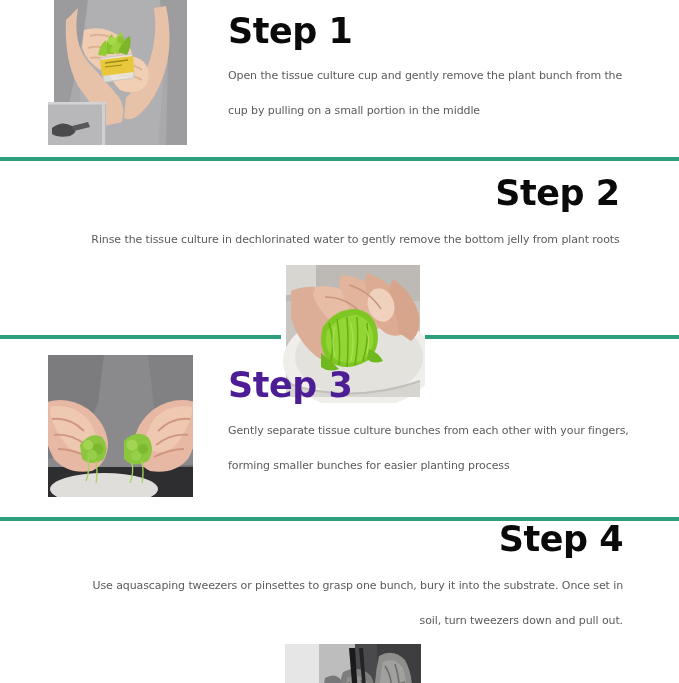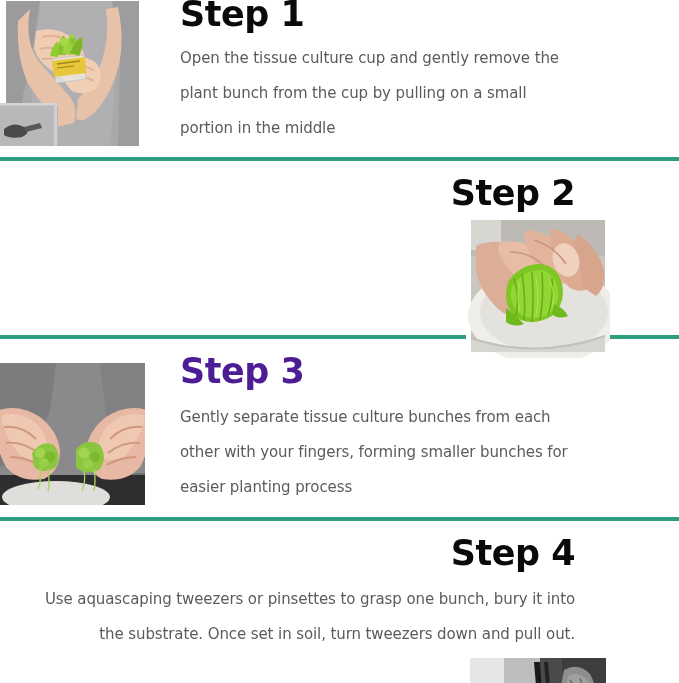--- a/index.html
+++ b/index.html
@@ -21,22 +21,23 @@
   }
 
   
   .step {
     position: relative;
     width: 679px;
     box-sizing: border-box;
   }
   .step-inner {
     display: flex;
-    align-items: flex-end;
+    align-items: center;
     width: 610px;
+    margin-left: 48px;
   }
   .step.img-left .step-inner { flex-direction: row; }
   .step.img-right .step-inner { flex-direction: column; }
 
   
   .photo {
     position: relative;
     overflow: hidden;
     flex: 0 0 auto;
     background: #cfcfcf;
@@ -57,21 +58,21 @@
     font-weight: 700;
     font-size: 35px;
     line-height: 1.05;
     letter-spacing: -0.5px;
     color: #0a0a0a;
     margin: 0;
     white-space: nowrap;
   }
   .step-body {
     font-family: "DejaVu Sans", sans-serif;
-    font-size: 15px;
+    font-size: 11px;
     line-height: 35px;
     color: #5a5b5d;
     margin: 0;
     letter-spacing: -0.1px;
   }
 
   
   .divider {
     width: 679px;
     height: 4px;
@@ -87,21 +88,21 @@
   #step2 { height: 174px; padding-top: 14px; }
   #step2 .photo { height: 146px; margin-top: 0px; }
   #step2 .step-title { margin-top: 0px; }
   #step2 .step-body { margin-top: 10px; }
 
   #step3 { height: 178px; padding-top: 16px; }
   #step3 .photo { height: 142px; }
   #step3 .step-title { margin-top: -2px; }
   #step3 .step-body { margin-top: 10px; }
 
-  #step4 { height: 160px; padding-top: 14px; }
+  #step4 { height: 160px; }
   #step4 .photo { height: 146px; }
   #step4 .step-title { margin-top: 0px; }
   #step4 .step-body { margin-top: 10px; }
 
   
   .photo svg { display: block; width: 100%; height: 100%; }
 </style>
 </head>
 <body style="background: rgb(255, 255, 255);">
 
@@ -157,20 +158,21 @@
         <div class="step-body" style="color: rgb(90, 91, 93);">Open the tissue culture cup and gently remove the plant bunch from the cup by pulling on a small portion in the middle</div>
       </div>
     </div>
   </div>
   <div class="divider" style="background: rgb(47, 158, 126);"></div>
 
   <div class="step img-right" id="step2">
     <div class="step-inner">
       <div class="text-col">
         <div class="step-title" style="color: rgb(10, 10, 10);">Step 2</div>
+        <div class="step-body" style="color: rgb(90, 91, 93);">Rinse the tissue culture in dechlorinated water to gently remove the bottom jelly from plant roots</div>
       </div>
       <div class="photo right">
         <svg viewBox="0 0 144 146" preserveAspectRatio="none">
           <rect x="0" y="0" width="144" height="146" fill="#ffffff"></rect>
           <rect x="5" y="8" width="134" height="132" fill="#c9c6c1"></rect>
 
           <ellipse cx="78" cy="104" rx="76" ry="48" fill="#efeeea"></ellipse>
           <ellipse cx="78" cy="100" rx="64" ry="40" fill="#e3e2dd"></ellipse>
           <path d="M5 8 L139 8 L139 44 L5 44 Z" fill="#bdbab5"></path>
           <rect x="5" y="8" width="30" height="30" fill="#d8d6d1"></rect>

